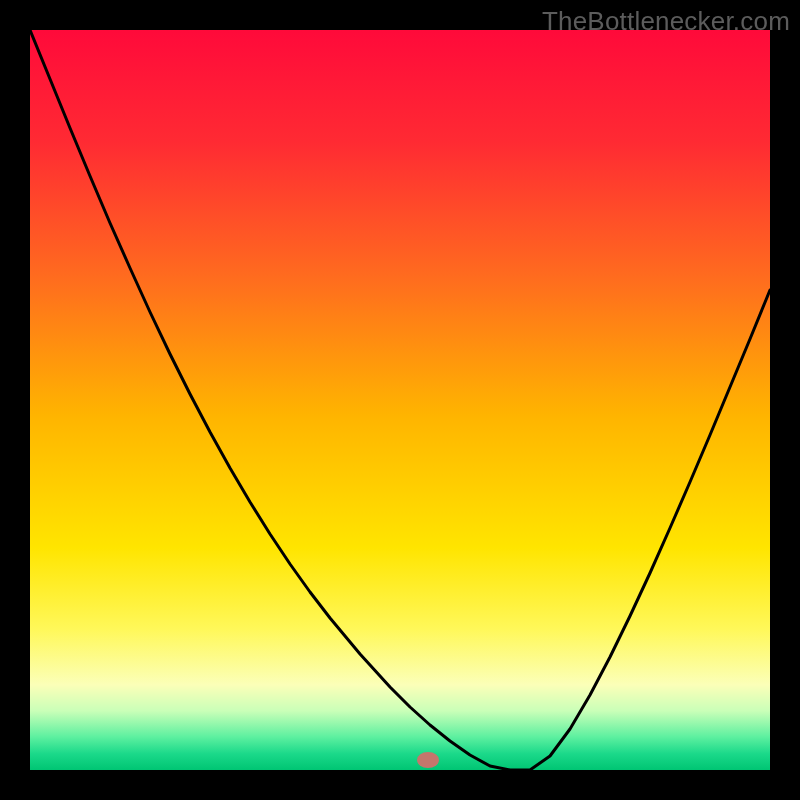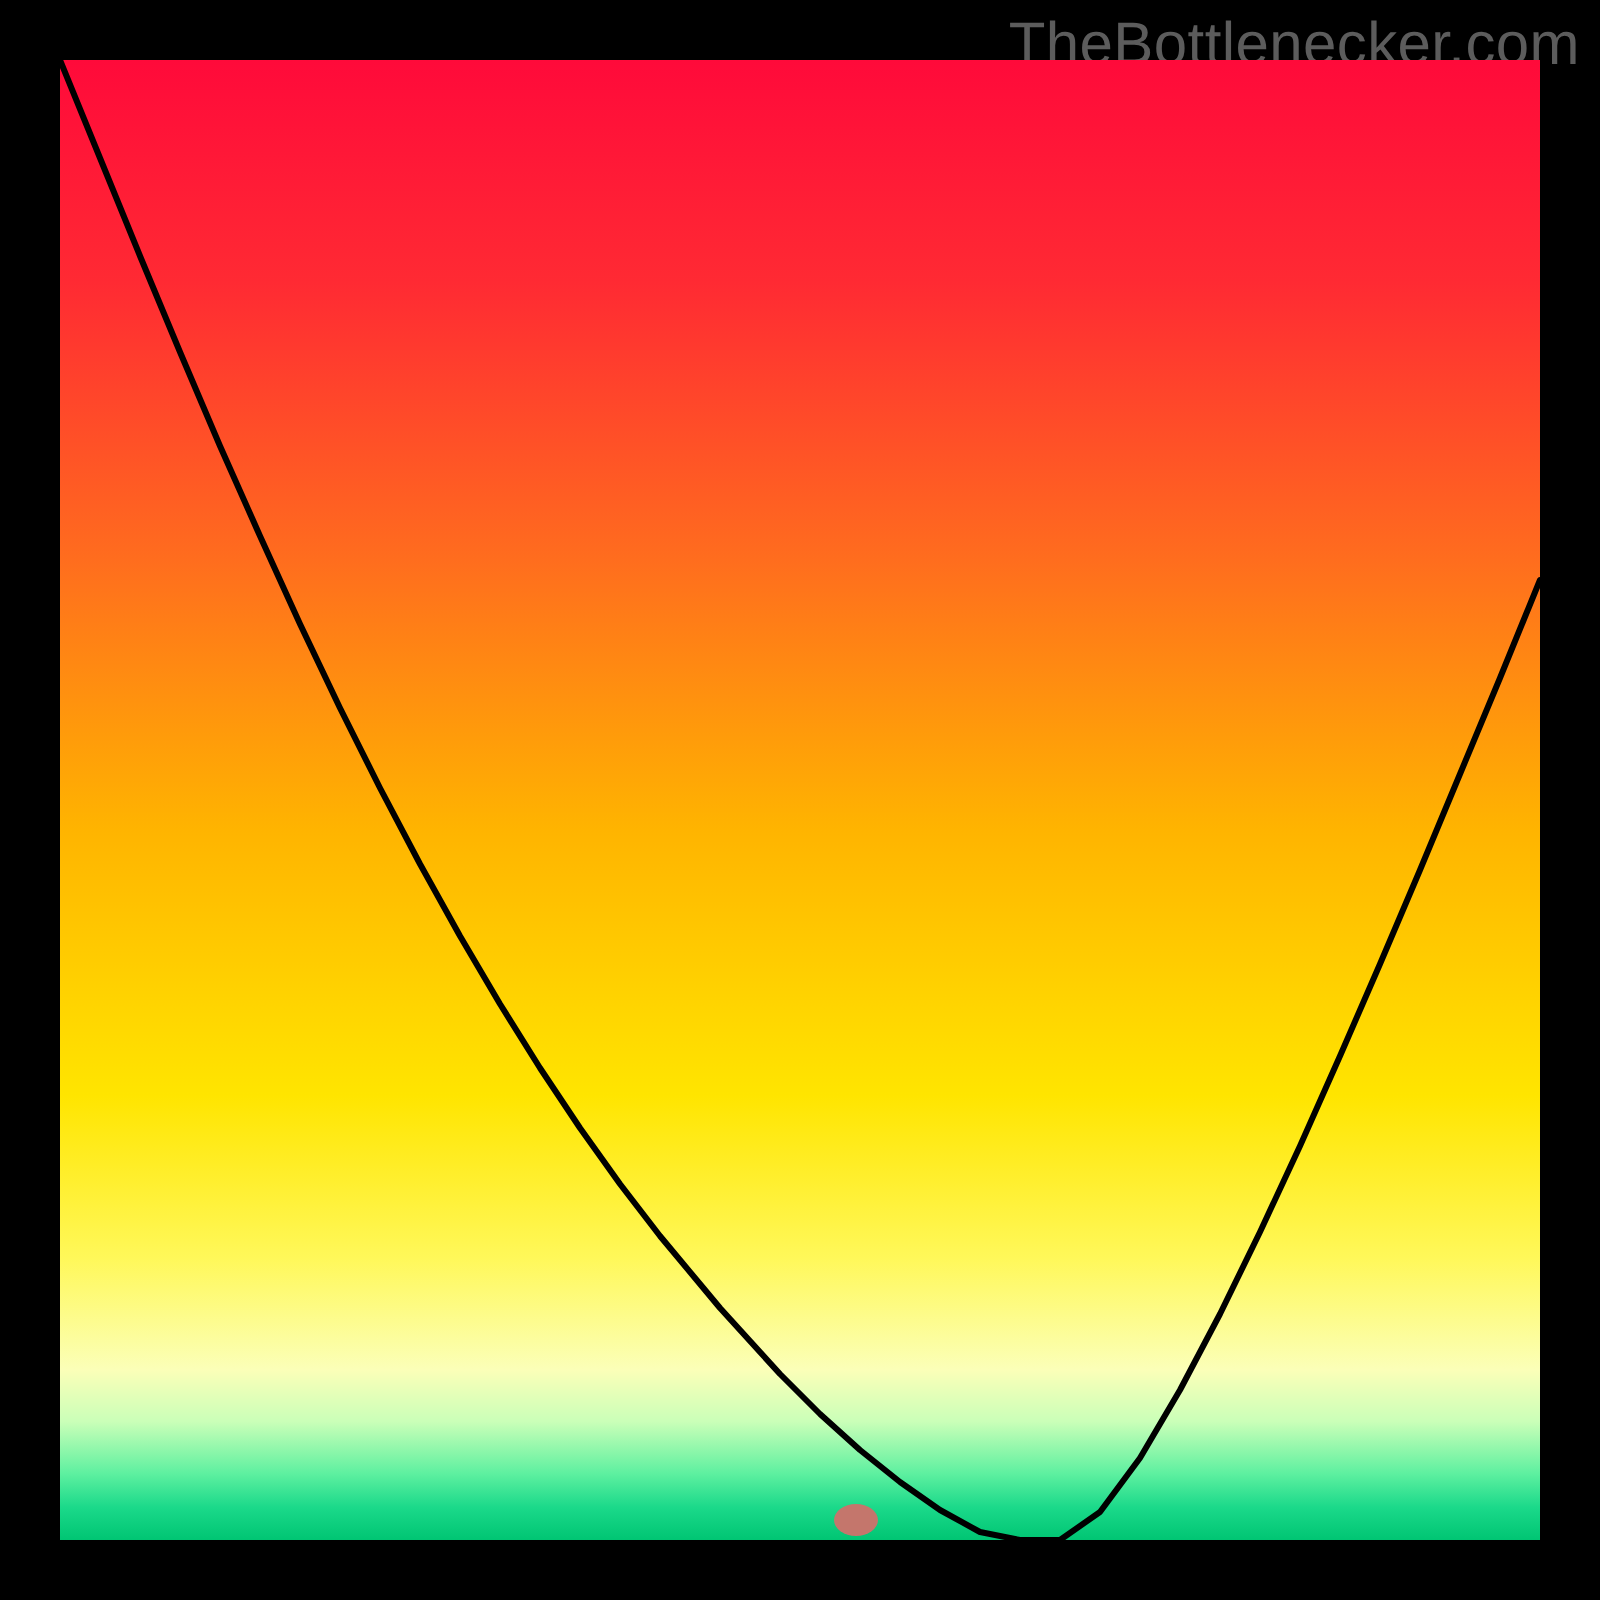--- a/index.html
+++ b/index.html
@@ -14,21 +14,21 @@
     position: relative;
     width: 800px;
     height: 800px;
     background: #000;
   }
   .watermark {
     position: absolute;
     top: 6px;
     right: 10px;
     font-family: Arial, Helvetica, sans-serif;
-    font-size: 30px;
+    font-size: 26px;
     color: #5c5c5c;
     letter-spacing: 0.2px;
     user-select: none;
   }
   .plot {
     position: absolute;
     left: 30px;
     top: 30px;
     width: 740px;
     height: 740px;

